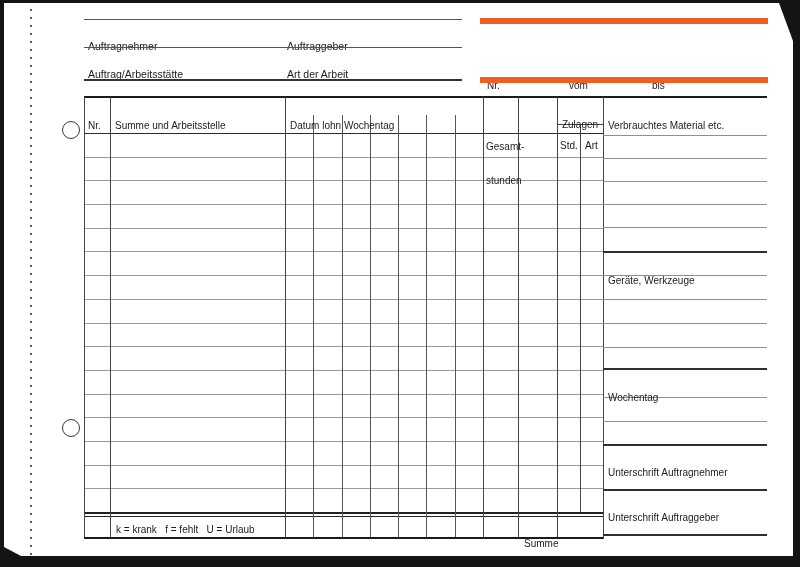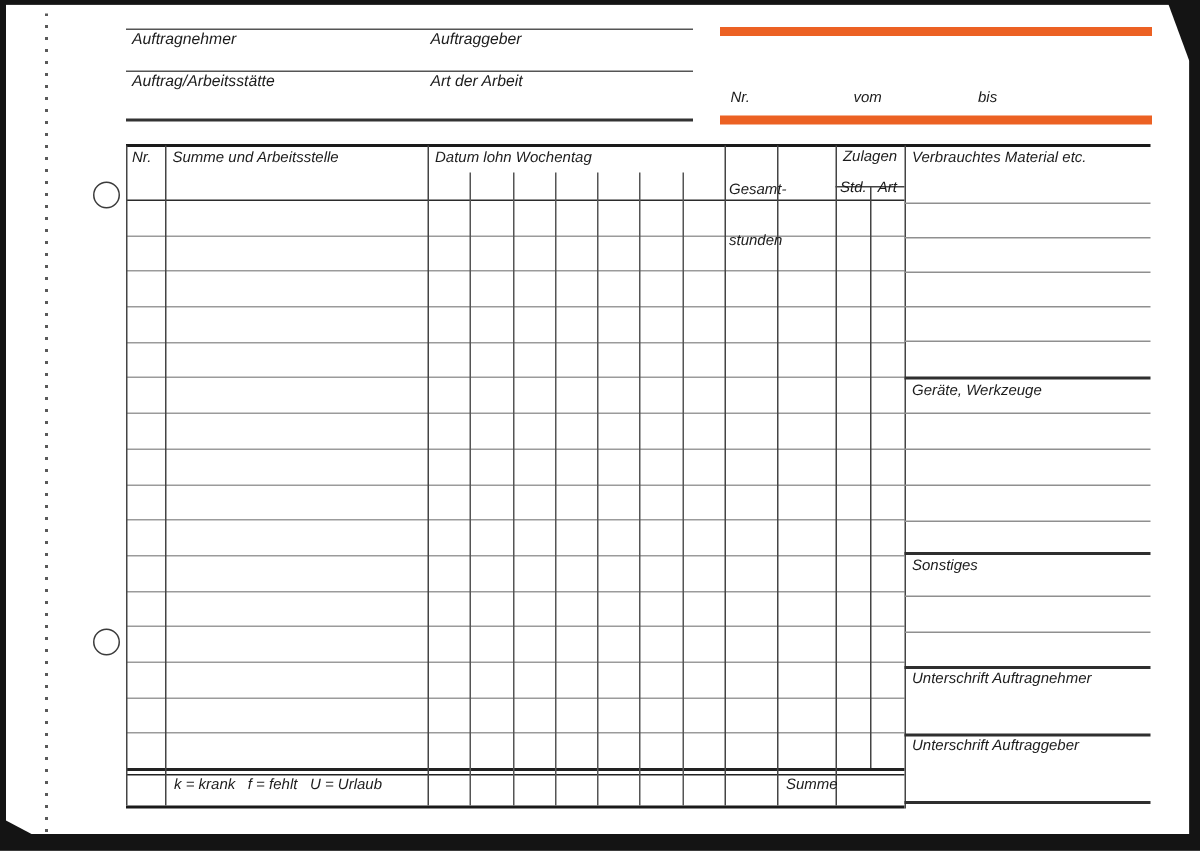--- a/index.html
+++ b/index.html
@@ -7,22 +7,22 @@
     position:relative;width:800px;height:567px;overflow:hidden;
     background:#141414;
     font-family:"Liberation Sans",sans-serif;
   }
   .paper{
     position:absolute;left:4px;top:3px;width:789px;height:553px;background:#ffffff;
     clip-path:polygon(0 0,775px 0,789px 38px,789px 553px,17px 553px,0 544px);
   }
   .abs{position:absolute;}
   .lbl{
-    position:absolute;font-style:italic;font-size:10.5px;line-height:1.12;
-    color:#1c1c1c;white-space:pre;
+    position:absolute;font-size:10.5px;line-height:1.12;
+    color:#1c1c1c;white-space:pre;margin-top:20px;
   }
   .lbl.small{font-size:10px;}
   .title{
     position:absolute;left:478px;top:25px;
     font-style:italic;font-weight:bold;font-size:22.5px;letter-spacing:-0.4px;color:#0c0c0c;
     white-space:nowrap;
   }
   .bar{position:absolute;height:6px;}
   .hole{
     position:absolute;width:18px;height:18px;border-radius:50%;
@@ -120,20 +120,20 @@
   <div class="lbl small two-line" style="left:486px;top:99px;">
     <span>Gesamt-</span>
     <span>stunden</span>
   </div>
   <div class="lbl small center" style="left:557px;top:99px;width:46px;">Zulagen</div>
   <div class="lbl small" style="left:560px;top:120px;">Std.</div>
   <div class="lbl small center" style="left:580px;top:120px;width:23px;">Art</div>
   <div class="lbl small" style="left:608px;top:100px;">Verbrauchtes Material etc.</div>
 
   <div class="lbl small" style="left:608px;top:255px;">Geräte, Werkzeuge</div>
-  <div class="lbl small" style="left:608px;top:372px;">Sonstiges</div>
+  <div class="lbl small" style="left:608px;top:372px;">Wochentag</div>
   <div class="lbl small" style="left:608px;top:447px;">Unterschrift Auftragnehmer</div>
   <div class="lbl small" style="left:608px;top:492px;">Unterschrift Auftraggeber</div>
 
-  <div class="lbl small" style="left:116px;top:518px;">k = krank   f = fehlt   U = Urlaub</div>
+  <div class="lbl small" style="left:116px;top:504px;">k = krank   f = fehlt   U = Urlaub</div>
   <div class="lbl small" style="left:524px;top:518px;">Summe</div>
 
 </div>
 
 </body></html>

